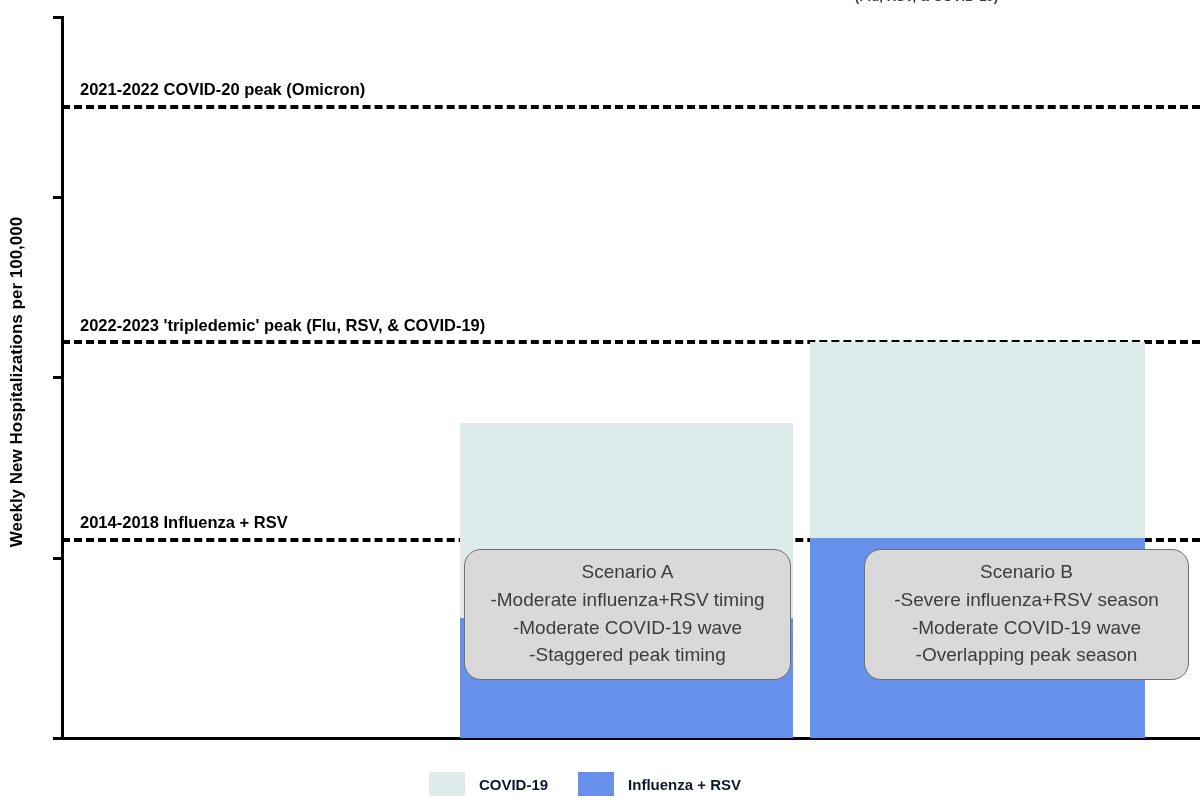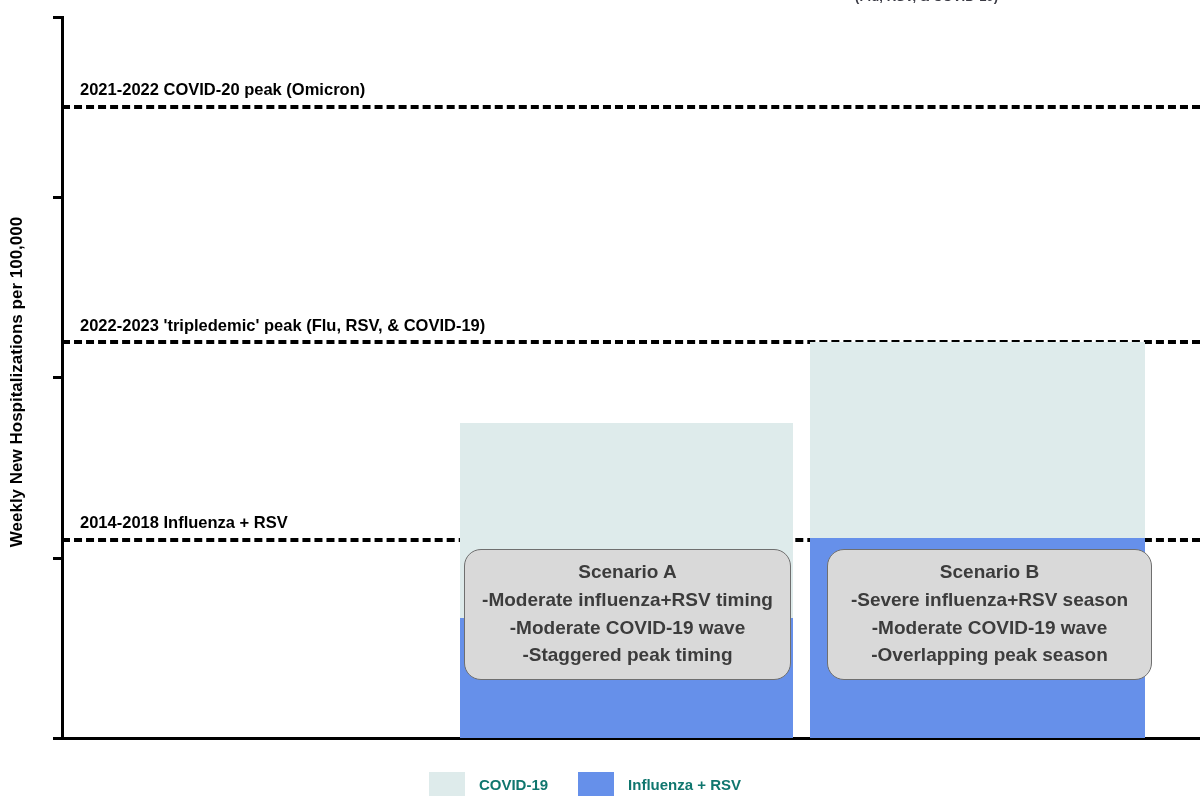--- a/index.html
+++ b/index.html
@@ -110,21 +110,20 @@
     position: absolute;
     background: #d9d9d9;
     border: 1.6px solid #6f6f6f;
     border-radius: 17px;
     box-sizing: border-box;
     display: flex;
     flex-direction: column;
     align-items: center;
     justify-content: center;
     padding: 7px 10px 9px 10px;
-    font-weight: bold;
   }
   .callout-line {
     font-size: 19px;
     color: #3c3c3c;
     line-height: 1.47;
     white-space: nowrap;
     text-align: center;
   }
 
   
@@ -142,21 +141,21 @@
     display: flex;
     align-items: center;
   }
   .legend-swatch {
     width: 36px;
     height: 24px;
   }
   .legend-text {
     font-size: 15px;
     font-weight: bold;
-    color: #0f766e;
+    color: #0f172a;
     margin-left: 14px;
     margin-right: 30px;
     white-space: nowrap;
   }
 </style>
 </head>
 <body>
 
 <div id="figure">
 
@@ -191,21 +190,21 @@
       <div class="bar-seg bar-flu" style="left: 810px; width: 335px; top: 538.284px; height: 200.216px;"></div>
     </div>
 
   <div id="callout-layer">
       <div class="callout" style="left: 464px; top: 549px; width: 327px; height: 131px;">
         <div class="callout-line">Scenario A</div>
         <div class="callout-line">-Moderate influenza+RSV timing</div>
         <div class="callout-line">-Moderate COVID-19 wave</div>
         <div class="callout-line">-Staggered peak timing</div>
       </div>
-      <div class="callout" style="left: 827px; top: 549px; width: 325px; height: 131px;">
+      <div class="callout" style="left: 864px; top: 549px; width: 325px; height: 131px;">
         <div class="callout-line">Scenario B</div>
         <div class="callout-line">-Severe influenza+RSV season</div>
         <div class="callout-line">-Moderate COVID-19 wave</div>
         <div class="callout-line">-Overlapping peak season</div>
       </div>
     </div>
 
   <div id="legend">
       <div class="legend-entry">
         <div class="legend-swatch" style="background: rgb(222, 235, 235);"></div>

